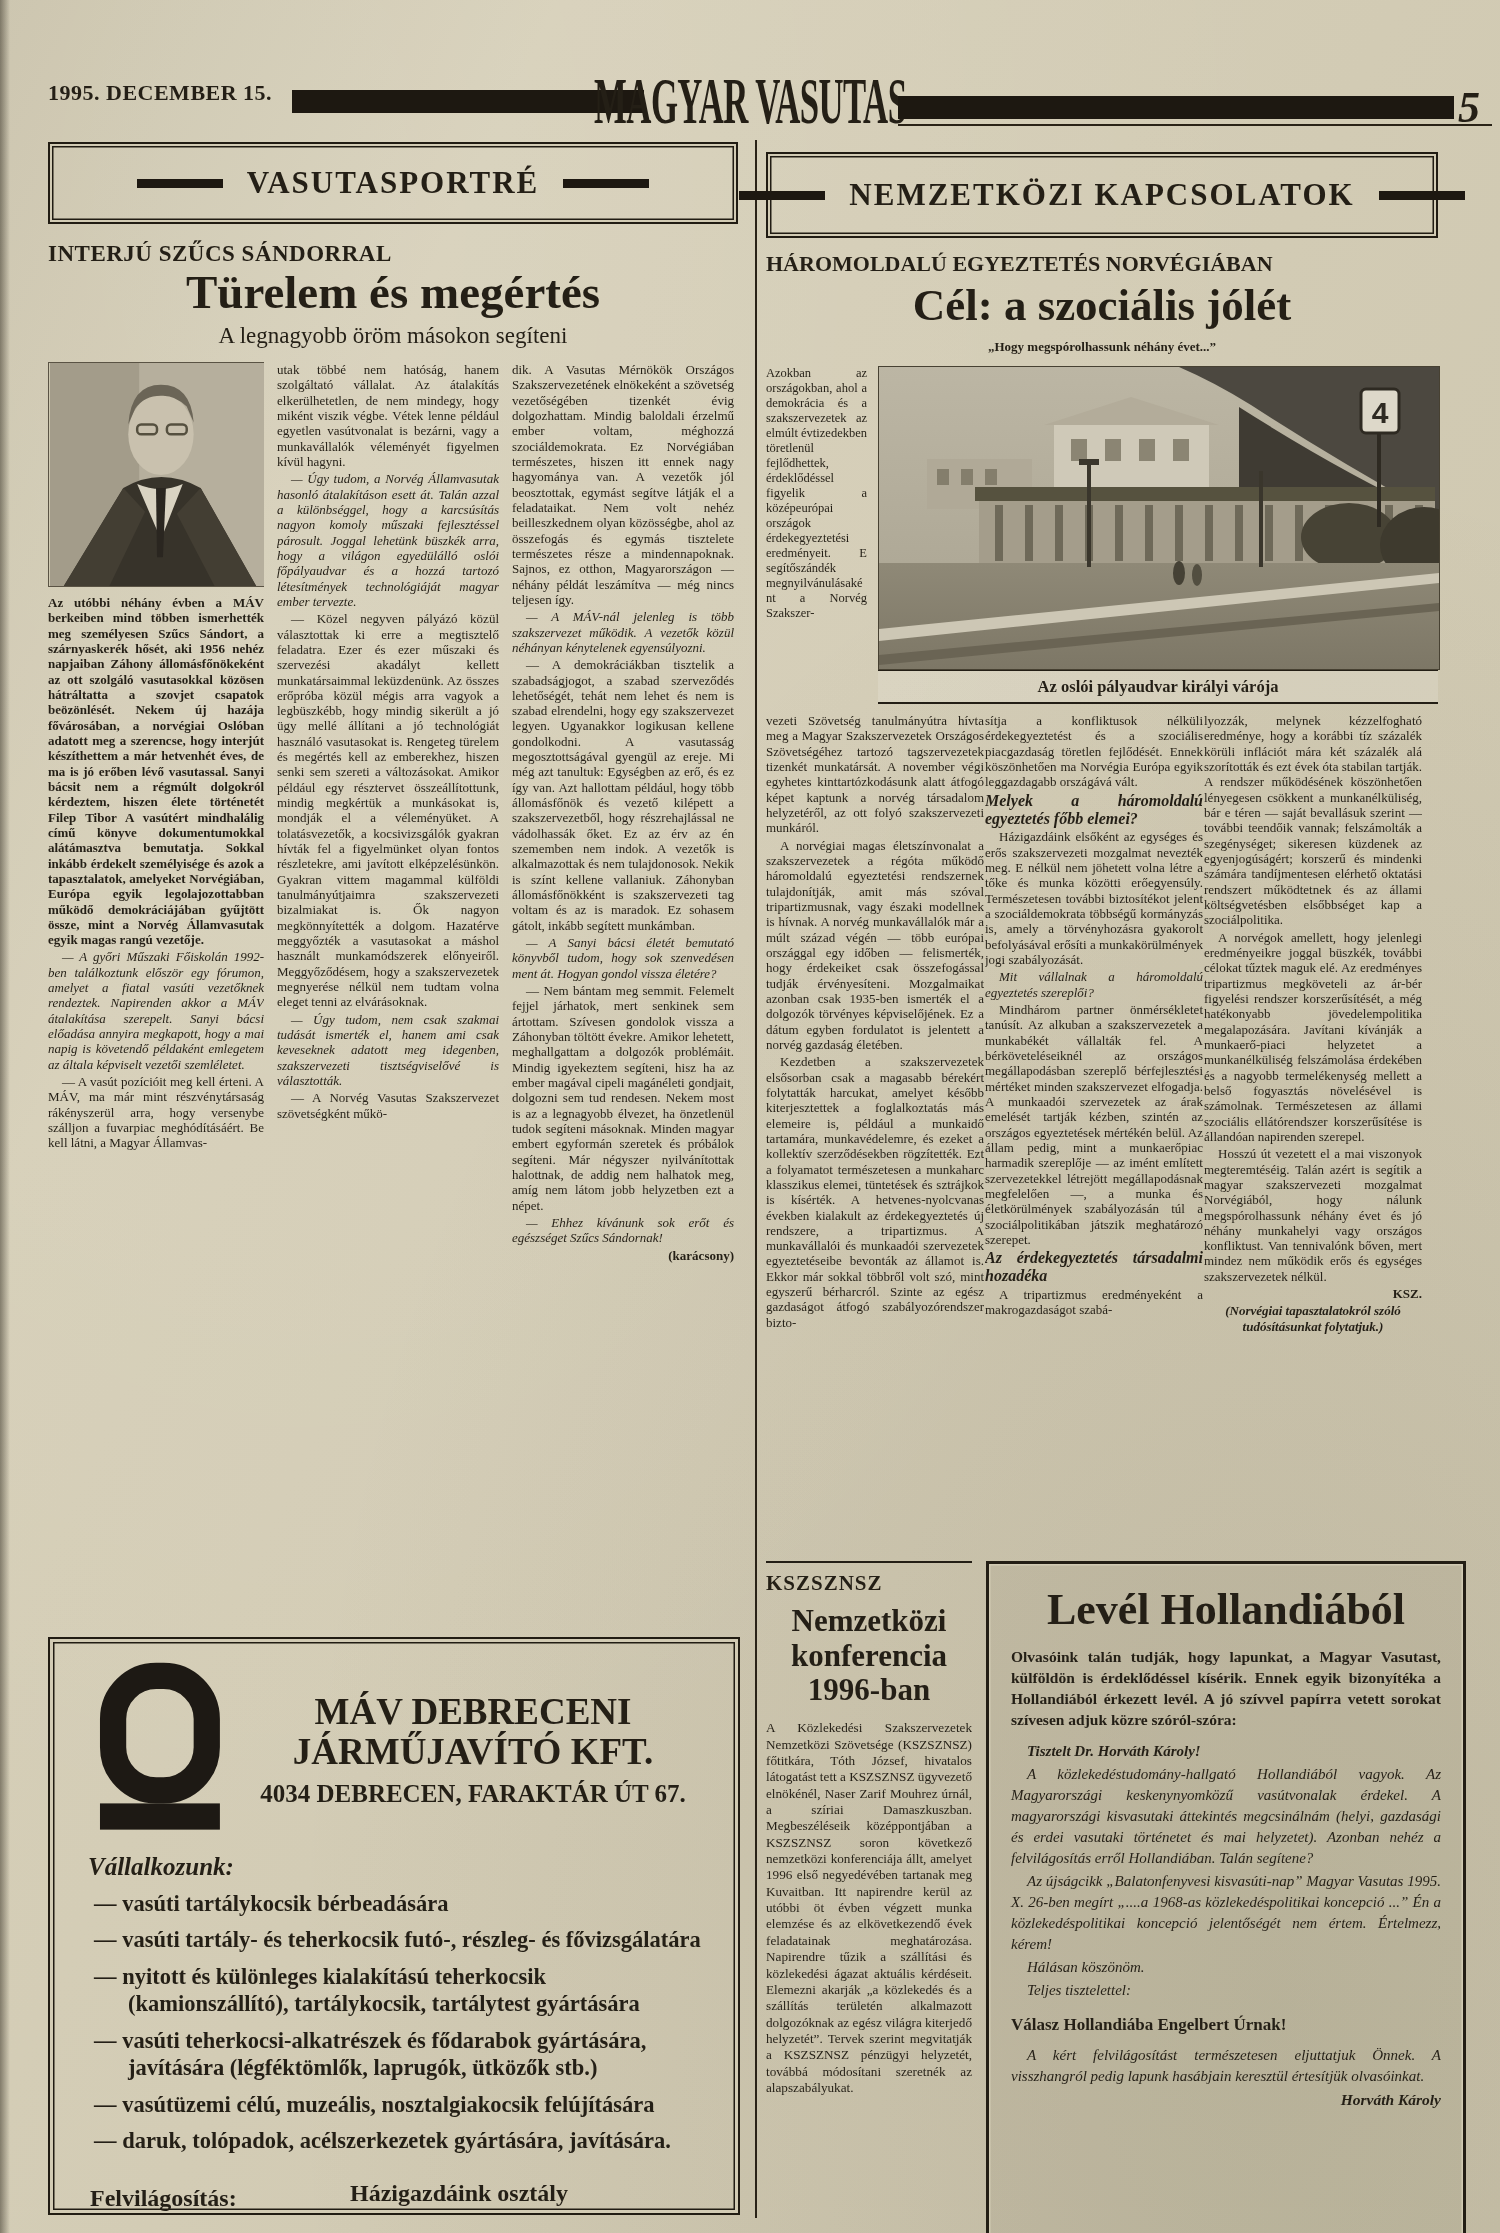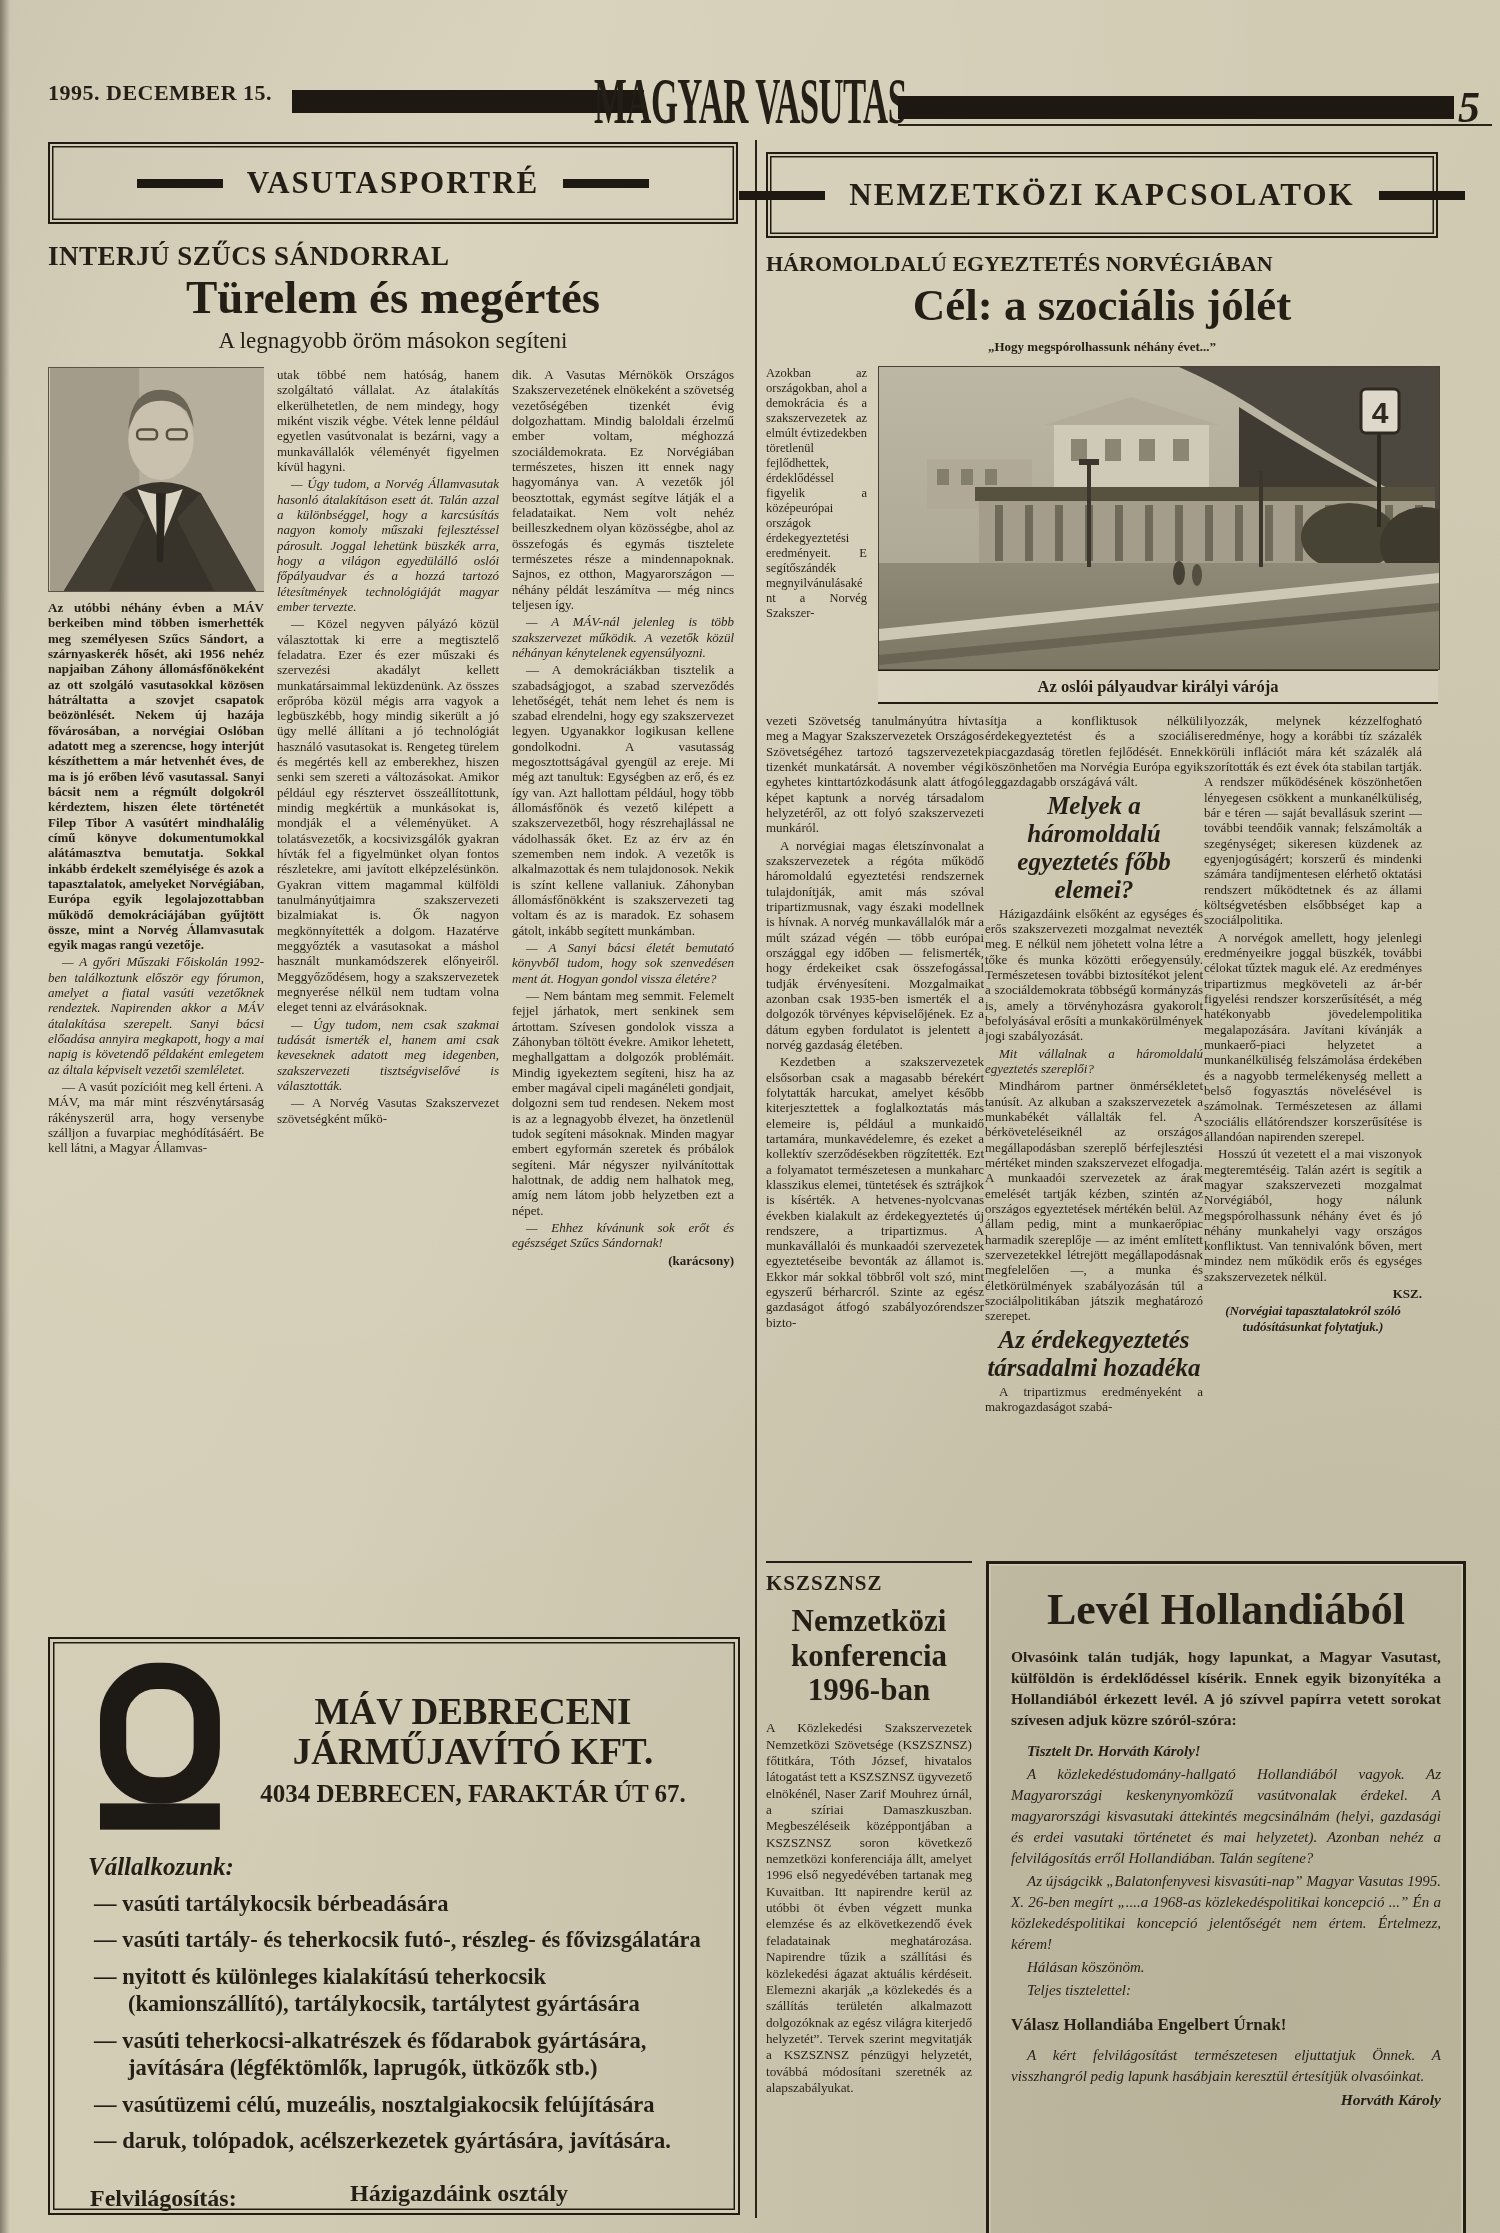--- a/index.html
+++ b/index.html
@@ -24,25 +24,25 @@
   .banner{border:2.5px solid #211c13;box-shadow:inset 0 0 0 2px #d2cbb4, inset 0 0 0 3.5px #211c13;
     display:flex;align-items:center;justify-content:center;gap:24px;}
   .banner .dash{width:86px;height:9px;background:#1d1811;flex:0 0 auto;}
   .banner .btxt{font-weight:bold;font-size:31px;letter-spacing:2px;white-space:nowrap;}
   
   .col{text-align:justify;font-size:13px;line-height:1.18;overflow:hidden;}
   .col p{margin:0 0 2px 0;text-indent:14px;}
   .col p.q{font-style:italic;}
   .col p.lead{font-weight:bold;text-indent:0;}
   .sig{ text-align:right;font-weight:bold;}
-  .colsub{font-weight:bold;font-style:italic;font-size:25px;text-align:center;line-height:1.12;margin:8px 0 6px;text-indent:0 !important;}
+  .colsub{font-weight:bold;font-style:italic;font-size:16px;line-height:1.12;margin:8px 0 6px;text-indent:0 !important;}
   
   .left-sec{position:absolute;left:48px;top:142px;width:690px;}
   .left-banner{height:78px;}
-  .kicker{font-weight:bold;font-size:27px;letter-spacing:.5px;margin-top:17px;}
+  .kicker{font-weight:bold;font-size:23px;letter-spacing:.5px;margin-top:17px;}
   .headline-l{font-weight:bold;font-size:47px;text-align:center;margin-top:2px;line-height:1.02;}
   .subhead-l{font-size:23px;text-align:center;margin-top:6px;}
   .l-body{display:flex;gap:13px;margin-top:13px;height:1258px;}
   .l-c1{width:216px;flex:0 0 auto;}
   .l-c2,.l-c3{width:222px;flex:0 0 auto;}
   .portrait{width:216px;height:223px;margin-bottom:8px;border:1px solid #5a5344;display:block;}
   
   .ad{position:absolute;left:48px;top:1637px;width:692px;height:578px;
     border:2.5px solid #211c13;box-shadow:inset 0 0 0 3px #d2cbb4, inset 0 0 0 4.5px #211c13;
     padding:0;box-sizing:border-box;overflow:hidden;}

